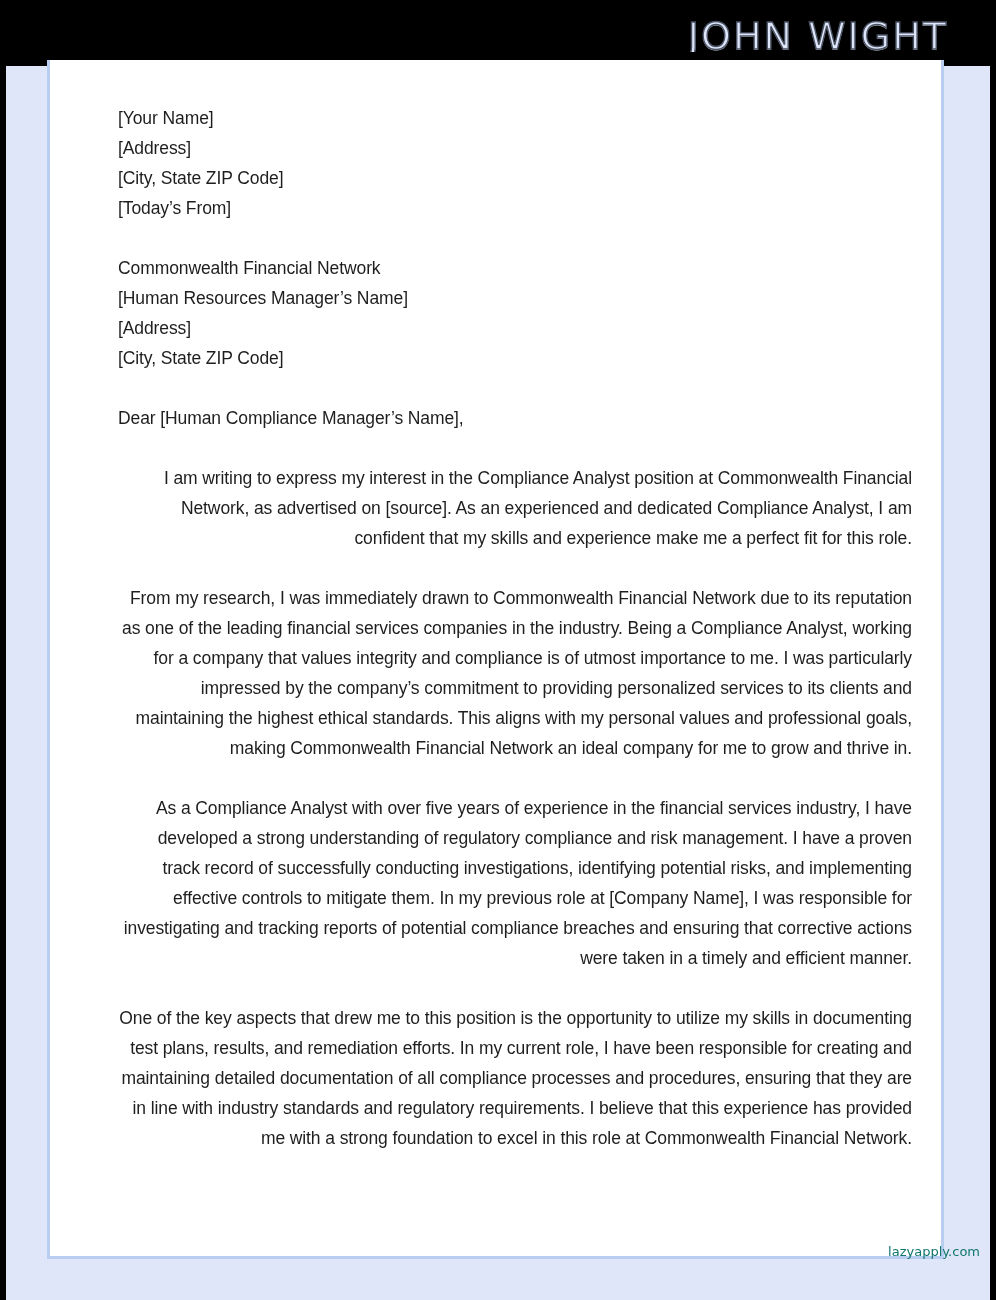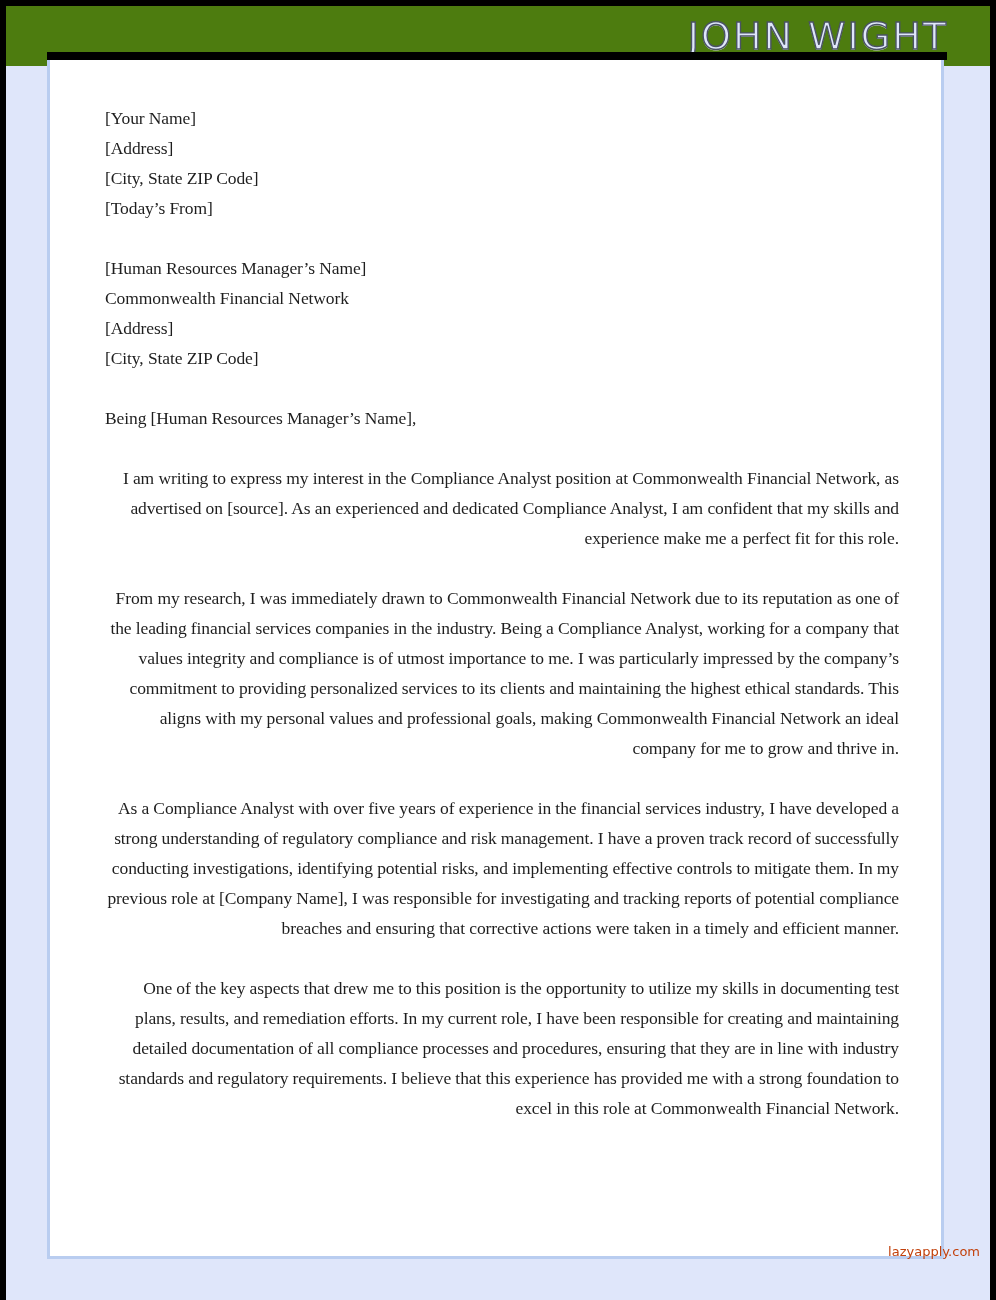--- a/index.html
+++ b/index.html
@@ -33,21 +33,21 @@
     position: absolute;
     left: 0;
     top: 0;
     width: 984px;
     height: 60px;
     display: flex;
     align-items: center;
     justify-content: flex-end;
     padding-right: 42px;
     box-sizing: border-box;
-    background: #4d7c0f;
+    background: #000000;
   }
   #header-name {
     font-family: "DejaVu Sans", sans-serif;
     font-size: 38px;
     font-weight: 400;
     letter-spacing: 2px;
     line-height: 1;
     color: #dfe6fa;
     -webkit-text-stroke: 1.4px #4a5363;
     text-shadow: 0 1px 0 rgba(255,255,255,0.85);
@@ -75,24 +75,24 @@
     background: #ffffff;
     border-left: 3px solid #b9cdf0;
     border-right: 3px solid #b9cdf0;
     border-bottom: 3px solid #b9cdf0;
     overflow: visible;
   }
 
   
   #letter-body {
     position: absolute;
-    left: 55px;
+    left: 68px;
     top: 43px;
     width: 794px;
-    font-family: Liberation Serif, serif;
+    font-family: Liberation Sans, sans-serif;
     font-size: 17.5px;
     line-height: 30px;
     color: #1e1e1e;
     letter-spacing: -0.1px;
   }
 
   .addr-block {
     margin: 0 0 30px 0;
   }
   .addr-line {
@@ -110,21 +110,21 @@
     margin-bottom: 16px;
   }
 
   
   #watermark {
     position: absolute;
     right: 10px;
     bottom: 41px;
     font-family: "DejaVu Sans", sans-serif;
     font-size: 13px;
-    color: #c2410c;
+    color: #0f766e;
     letter-spacing: 0;
     white-space: nowrap;
     pointer-events: none;
   }
 </style>
 </head>
 <body>
 
 <div id="doc-frame">
 
@@ -139,27 +139,27 @@
     <div id="letter-body">
 
       <div class="addr-block">
         <span class="addr-line">[Your Name]</span>
         <span class="addr-line">[Address]</span>
         <span class="addr-line">[City, State ZIP Code]</span>
         <span class="addr-line">[Today’s From]</span>
       </div>
 
       <div class="addr-block">
+        <span class="addr-line">Commonwealth Financial Network</span>
         <span class="addr-line">[Human Resources Manager’s Name]</span>
-        <span class="addr-line">Commonwealth Financial Network</span>
         <span class="addr-line">[Address]</span>
         <span class="addr-line">[City, State ZIP Code]</span>
       </div>
 
-      <p class="salutation">Being [Human Resources Manager’s Name],</p>
+      <p class="salutation">Dear [Human Compliance Manager’s Name],</p>
 
       <p class="letter-para">I am writing to express my interest in the Compliance Analyst position at Commonwealth Financial Network, as advertised on [source]. As an experienced and dedicated Compliance Analyst, I am confident that my skills and experience make me a perfect fit for this role.</p>
       <p class="letter-para">From my research, I was immediately drawn to Commonwealth Financial Network due to its reputation as one of the leading financial services companies in the industry. Being a Compliance Analyst, working for a company that values integrity and compliance is of utmost importance to me. I was particularly impressed by the company’s commitment to providing personalized services to its clients and maintaining the highest ethical standards. This aligns with my personal values and professional goals, making Commonwealth Financial Network an ideal company for me to grow and thrive in.</p>
       <p class="letter-para">As a Compliance Analyst with over five years of experience in the financial services industry, I have developed a strong understanding of regulatory compliance and risk management. I have a proven track record of successfully conducting investigations, identifying potential risks, and implementing effective controls to mitigate them. In my previous role at [Company Name], I was responsible for investigating and tracking reports of potential compliance breaches and ensuring that corrective actions were taken in a timely and efficient manner.</p>
       <p class="letter-para">One of the key aspects that drew me to this position is the opportunity to utilize my skills in documenting test plans, results, and remediation efforts. In my current role, I have been responsible for creating and maintaining detailed documentation of all compliance processes and procedures, ensuring that they are in line with industry standards and regulatory requirements. I believe that this experience has provided me with a strong foundation to excel in this role at Commonwealth Financial Network.</p>
 
     </div>
 
   </div>
 

